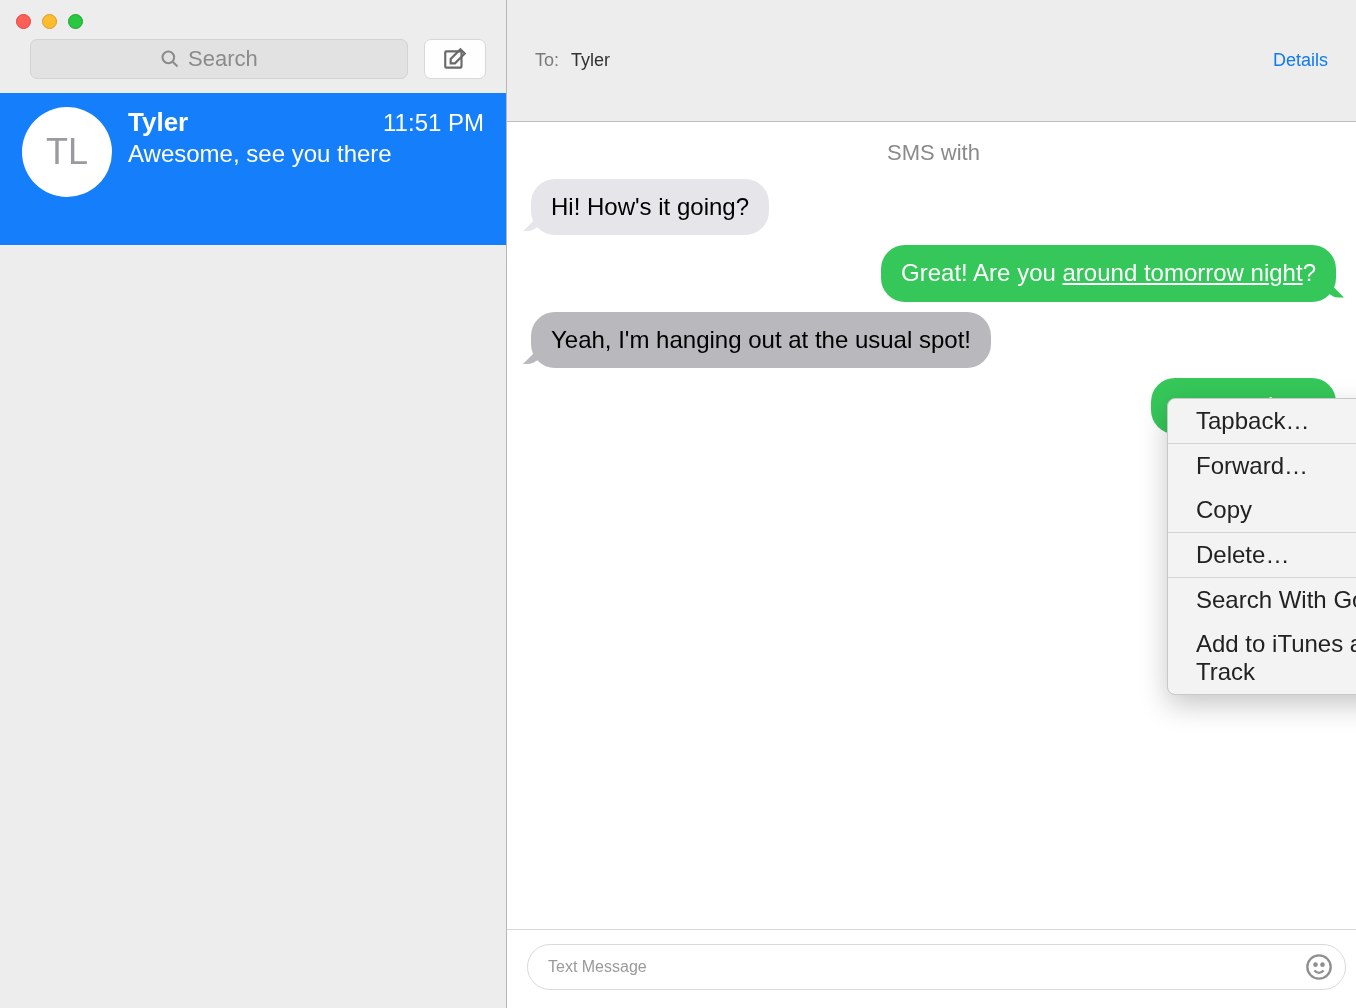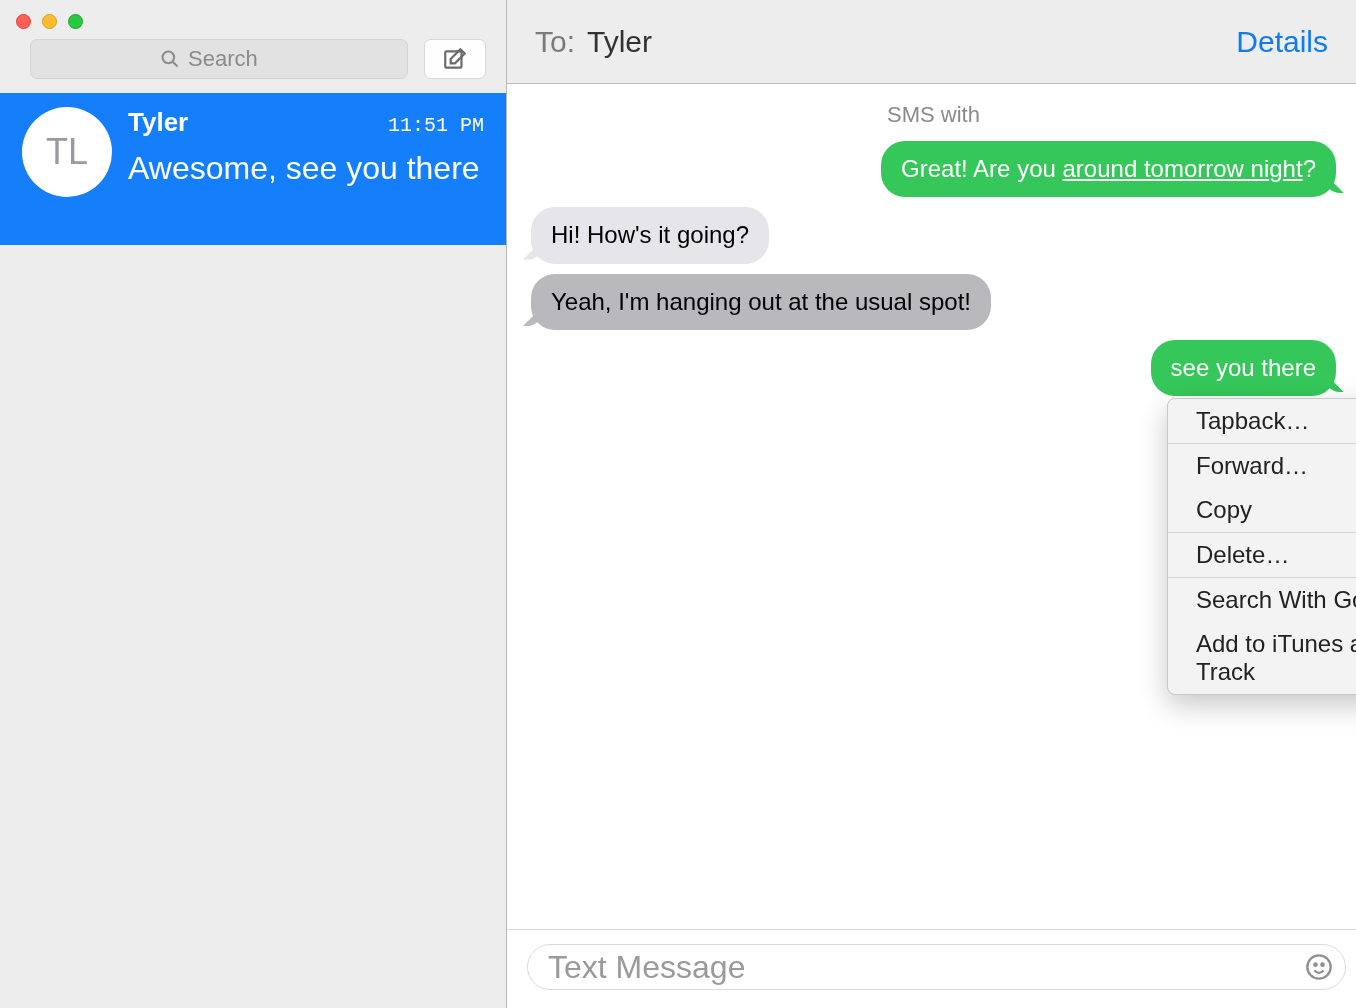--- a/index.html
+++ b/index.html
@@ -82,39 +82,39 @@
   }
   .avatar {
     width: 90px; height: 90px; border-radius: 50%;
     background: #fff; color: #9a9aa0;
     display:flex; align-items:center; justify-content:center;
     font-size: 36px;
   }
   .convo-meta { flex:1; min-width:0; }
   .convo-top { display:flex; justify-content:space-between; align-items:baseline; }
   .convo-name { font-size: 26px; font-weight:600; }
-  .convo-time { font-size: 20px; font-weight:400;font-family:Liberation Mono, monospace; }
-  .convo-preview { font-size: 32px; margin-top: 12px; white-space:nowrap; overflow:hidden; text-overflow:ellipsis; }
+  .convo-time { font-size: 24px; font-weight:400; }
+  .convo-preview { font-size: 24px; margin-top: 2px; white-space:nowrap; overflow:hidden; text-overflow:ellipsis; }
 
   
   .main {
     flex: 1;
     display: flex;
     flex-direction: column;
     background: #fff;
     position: relative;
   }
   .header-bar {
-    height: 84px;
+    height: 122px;
     background: #ededed;
     border-bottom: 1px solid #bdbdbd;
     display: flex;
     align-items: center;
     padding: 0 28px;
-    font-size: 30px;
+    font-size: 18px;
     color: #323232;
   }
   .to-label { color: #7a7a7a; margin-right: 12px; }
   .spacer { flex:1; }
   .details-link { color: #0f7bf2; cursor:pointer;margin-left:34px; }
 
   .thread {
     flex: 1;
     padding: 16px 20px 20px 24px;
     overflow: auto;
@@ -173,21 +173,21 @@
     border-top: 1px solid #d9d9d9;
     padding: 14px 20px 18px 20px;
     display:flex; align-items:center;
     background:#fff;
   }
   .msg-input {
     flex:1; height: 46px;
     border: 1px solid #dadada;
     border-radius: 24px;
     padding: 0 52px 0 20px;
-    font-size: 32px;
+    font-size: 16px;
     outline:none;
   }
   .msg-input::placeholder { color: #9a9a9a; }
   .emoji-btn {
     position: relative;
     margin-left: -44px;
     width: 34px; height:34px;
     color: #8f8f8f;
     display:flex; align-items:center; justify-content:center;
   }
@@ -246,29 +246,29 @@
       <span>Tyler</span>
       <span class="spacer"></span>
       <span class="details-link">Details</span>
     </div>
 
     <div class="thread">
       <div class="thread-meta">
         <div>SMS with</div>
       </div>
 
+      <div class="row">
+        <div class="bubble in">
+          <span>Hi! How's it going?</span>
+        </div>
+      </div>
+
       <div class="row out">
         <div class="bubble out">
           <span>Great! Are you </span><span class="ulink">around tomorrow night</span><span>?</span>
-        </div>
-      </div>
-
-      <div class="row">
-        <div class="bubble in">
-          <span>Hi! How's it going?</span>
         </div>
       </div>
 
       <div class="row">
         <div class="bubble in selected">
           <span>Yeah, I'm hanging out at the usual spot!</span>
         </div>
       </div>
 
       <div class="row out">

